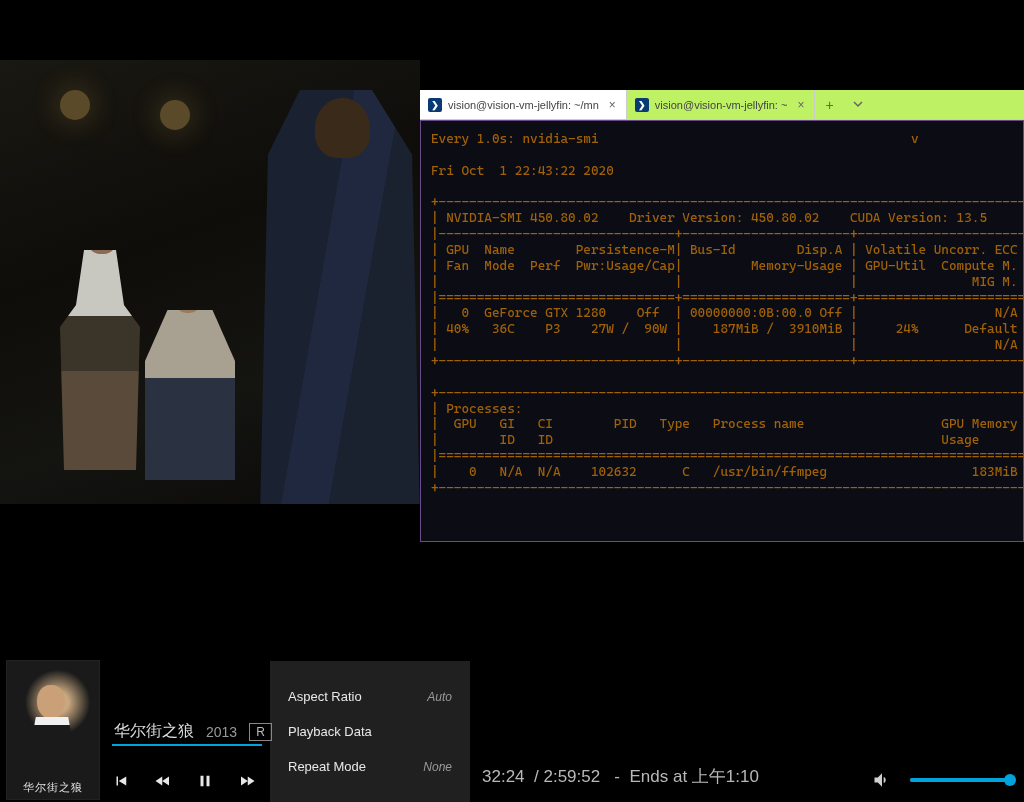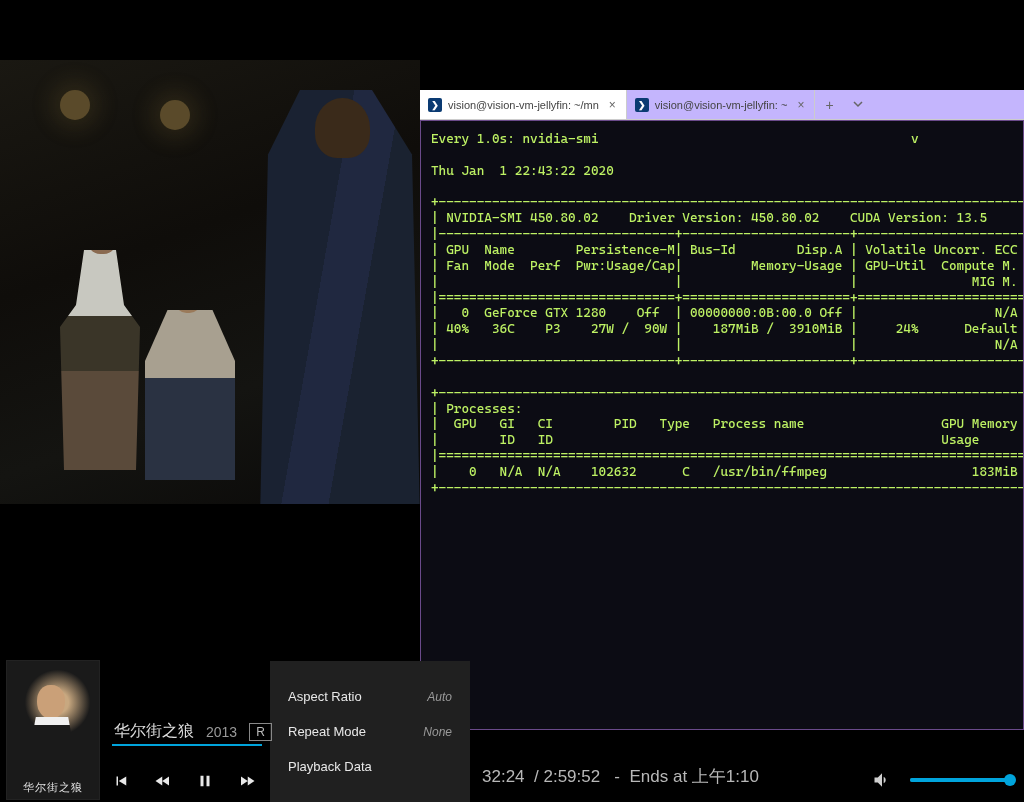--- a/index.html
+++ b/index.html
@@ -56,21 +56,21 @@
   left: 420px;
   top: 90px;
   right: 0;
   width: 604px;
   background: #ccc;
 }
 .term-tabs {
   display: flex;
   align-items: center;
   height: 30px;
-  background: #c4b5fd;
+  background: #bef264;
   border-bottom: 1px solid #ccc;
 }
 .term-tab {
   display: flex;
   align-items: center;
   height: 100%;
   padding: 0 10px 0 8px;
   font-size: 11px;
   color: #444;
   gap: 6px;
@@ -82,24 +82,24 @@
 .term-icon::after{content:"❯";color:#fff;font-size:9px;font-weight:bold;}
 .term-tab-add { padding:0 10px; color:#666; cursor:pointer; font-size:14px;}
 .term-dd { padding:0 8px; color:#666; cursor:pointer;}
 .terminal-body {
   background: #0c0c14;
   border: 1px solid #6a4a8a;
   padding: 10px 0 10px 10px;
   font-family: "Cascadia Mono","Consolas",monospace;
   font-size: 13px;
   line-height: 1.22;
-  color: #bef264;
+  color: #a16207;
   white-space: pre;
   overflow: hidden;
-  height: 610px;
+  height: 422px;
 }
 
 
 .settings-menu {
   position: absolute;
   left: 270px;
   bottom: 0;
   width: 200px;
   background: #202020;
   padding: 18px 0;
@@ -218,21 +218,21 @@
     </div>
     <div class="term-tab-add">+</div>
     <div class="term-dd">
       <svg width="12" height="12" viewBox="0 0 12 12">
           <path d="M2 4l4 4 4-4" stroke="#666" stroke-width="1.5" fill="none"></path>
         </svg>
     </div>
   </div>
   <div class="terminal-body"><span>Every 1.0s: nvidia-smi</span>                                         v
 
-<span>Thu Jan  1 22:43:22 2020</span>
+<span>Fri Oct  1 22:43:22 2020</span>
 
 <span>+-------------------------------------------------------------------------------</span>
 <span>| NVIDIA-SMI 450.80.02    Driver Version: 450.80.02    CUDA Version: 13.5  </span>
 <span>|-------------------------------+----------------------+-----------------------</span>
 <span>| GPU  Name        Persistence-M| Bus-Id        Disp.A | Volatile Uncorr. ECC </span>
 <span>| Fan  Mode  Perf  Pwr:Usage/Cap|         Memory-Usage | GPU-Util  Compute M. </span>
 <span>|                               |                      |               MIG M. </span>
 <span>|===============================+======================+=======================</span>
 <span>|   0  GeForce GTX 1280    Off  | 00000000:0B:00.0 Off |                  N/A </span>
 <span>| 40%   36C    P3    27W /  90W |    187MiB /  3910MiB |     24%      Default </span>
@@ -247,26 +247,26 @@
 <span>|    0   N/A  N/A    102632      C   /usr/bin/ffmpeg                   183MiB   </span>
 <span>+-------------------------------------------------------------------------------</span></div>
 </div>
 
 <div class="settings-menu">
   <div class="settings-row">
     <span class="label">Aspect Ratio</span>
     <span class="value">Auto</span>
   </div>
   <div class="settings-row">
+    <span class="label">Playback Data</span>
+    <span class="value"></span>
+  </div>
+  <div class="settings-row">
     <span class="label">Repeat Mode</span>
     <span class="value">None</span>
-  </div>
-  <div class="settings-row">
-    <span class="label">Playback Data</span>
-    <span class="value"></span>
   </div>
 </div>
 
 <div class="media-info">
   <div class="poster">
     <div class="poster-caption">华尔街之狼</div>
   </div>
   <div class="title-block">
     <div class="title-row">
       <span class="media-title">华尔街之狼</span>

